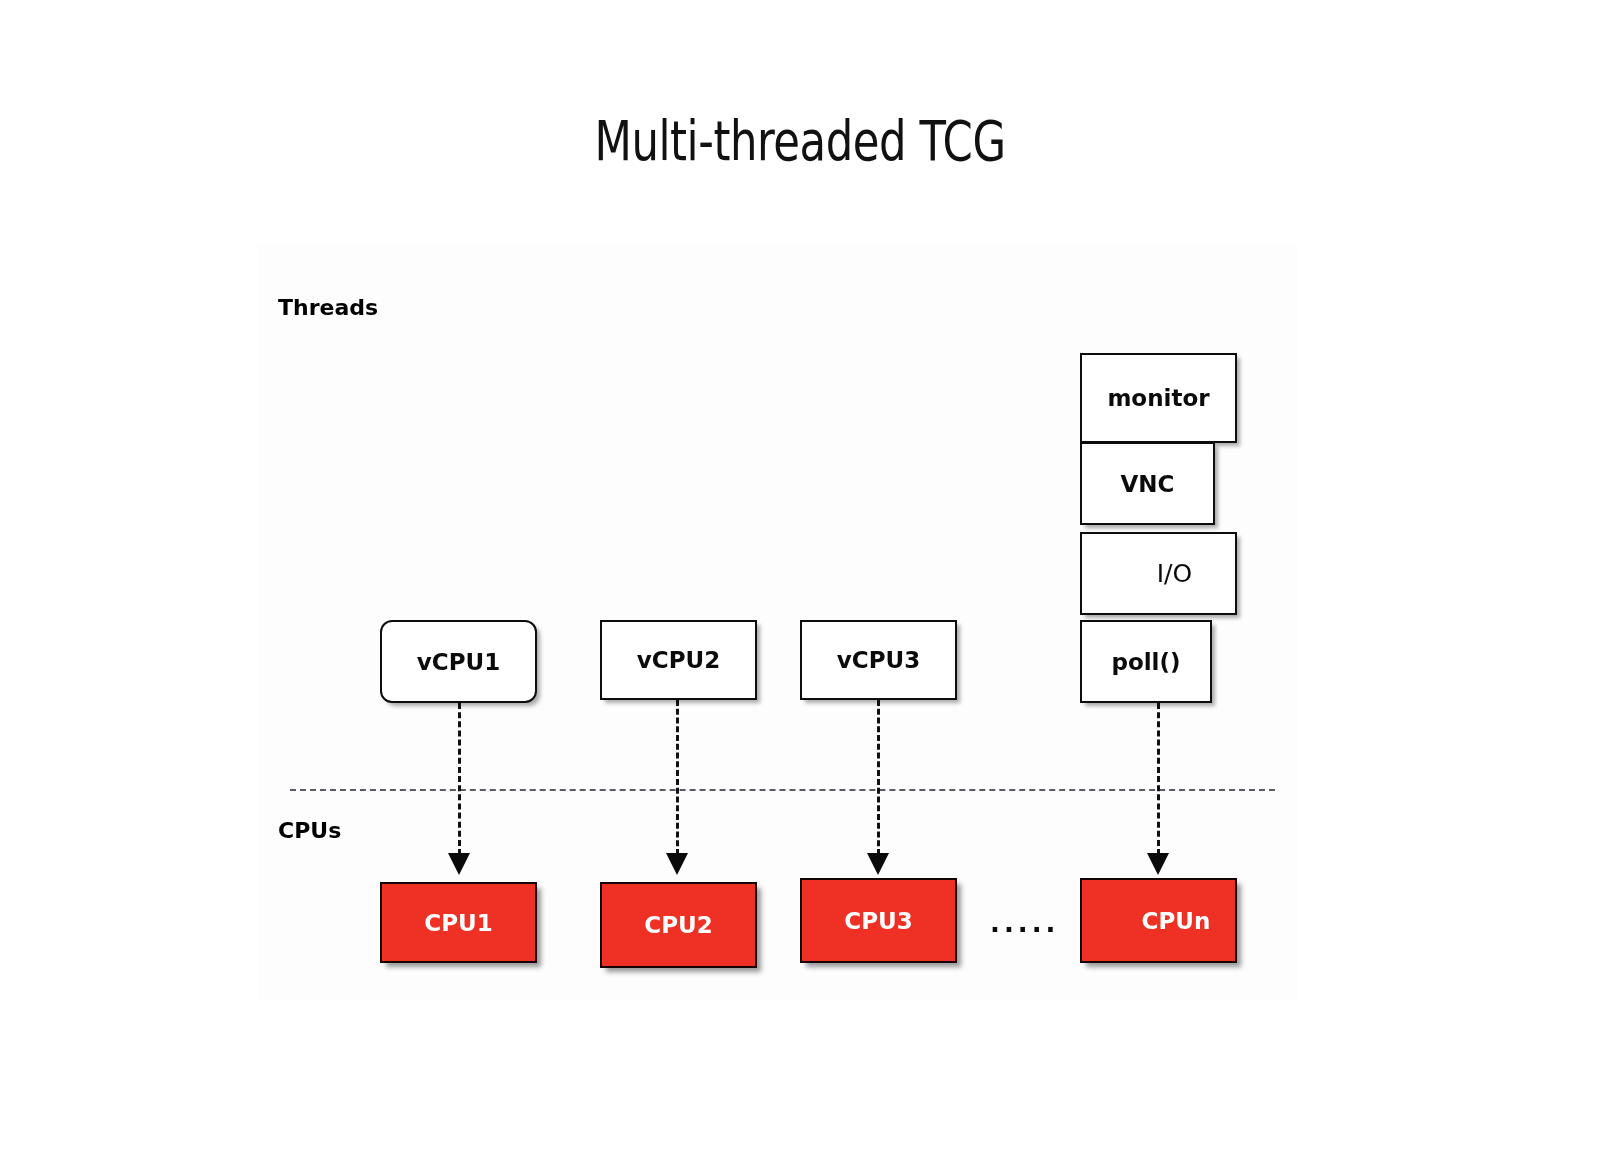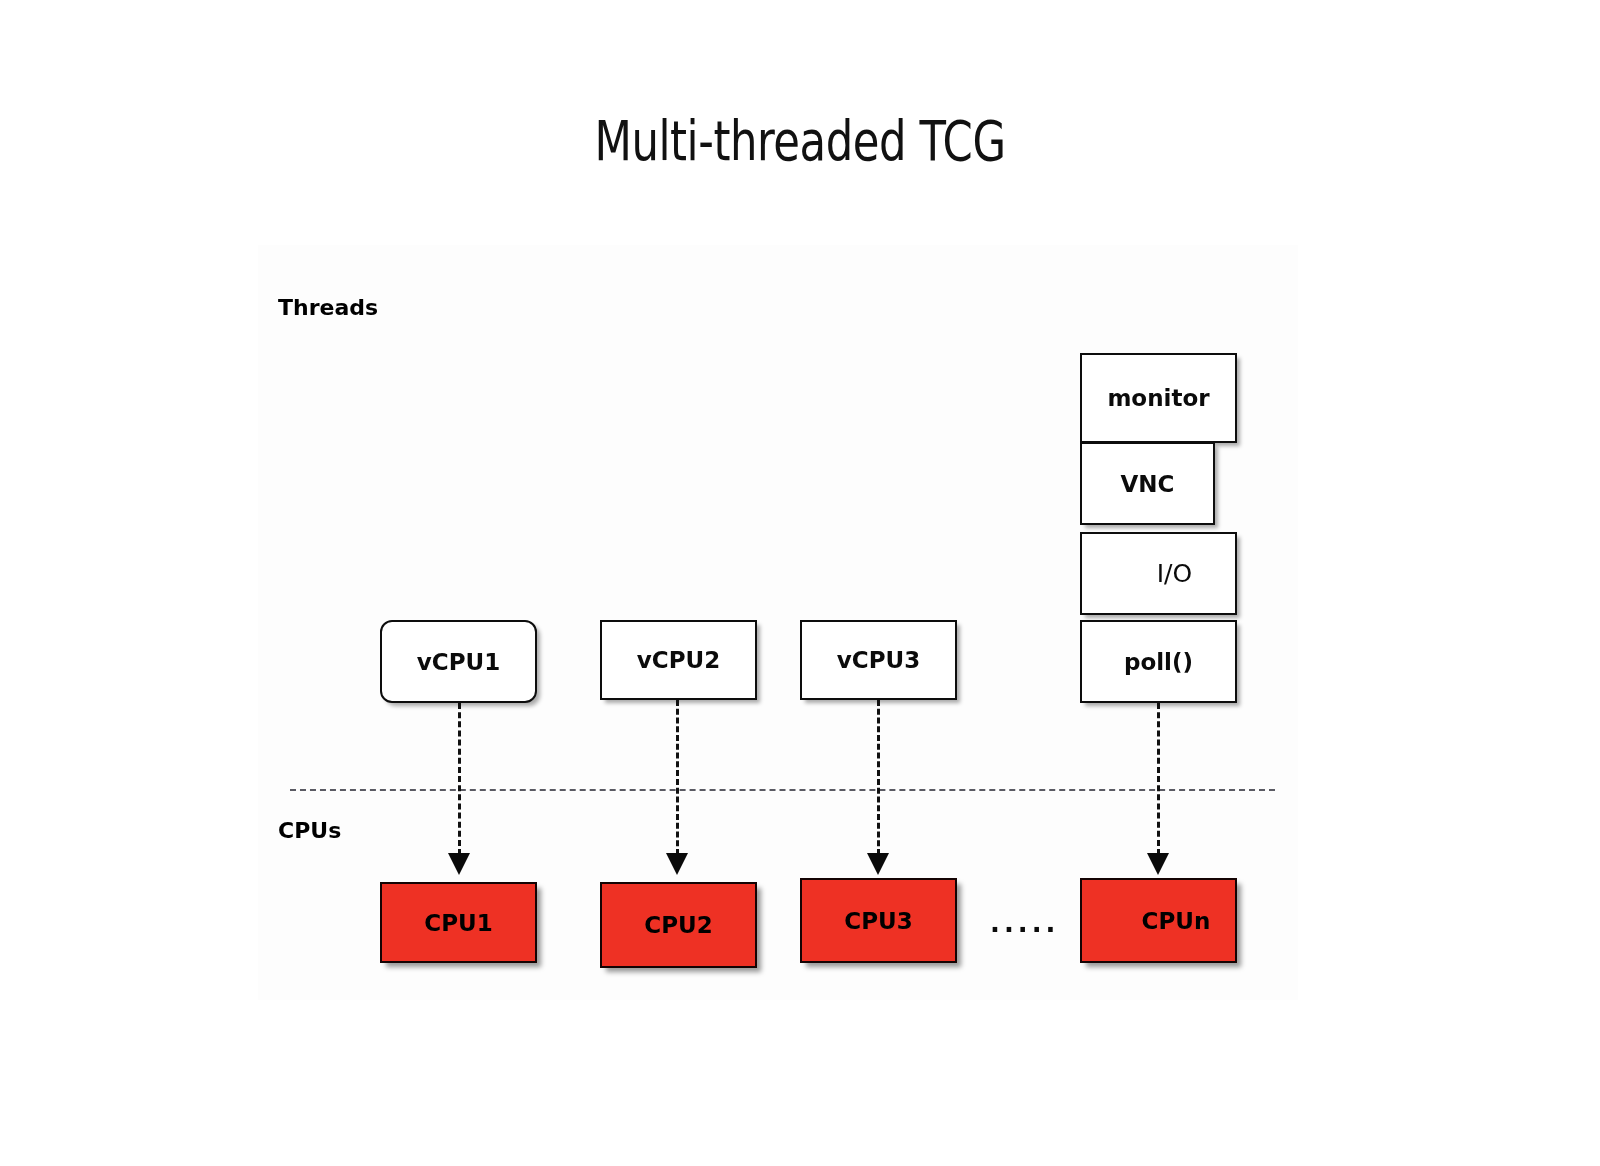--- a/index.html
+++ b/index.html
@@ -75,21 +75,21 @@
     font-weight: bold;
     font-size: 23px;
     color: #0b0b0b;
     box-shadow: 4px 4px 4px -1px rgba(0,0,0,0.33);
     white-space: nowrap;
   }
 
   .node-box.cpu-box {
     background: #ee3124;
     border-color: #140303;
-    color: #000000;
+    color: #ffffff;
     box-shadow: 5px 5px 5px -1px rgba(0,0,0,0.40);
   }
 
   .node-box.light-weight {
     font-weight: normal;
     font-size: 25px;
   }
 
   
   #divider-line {
@@ -140,21 +140,21 @@
   <div class="section-label" id="label-threads">Threads</div>
 
   <div class="section-label" id="label-cpus">CPUs</div>
 
   <div class="node-box" style="left:1080px; top:353px; width:157px; height:90px;">monitor</div>
 
   <div class="node-box" style="left:1080px; top:420px; width:135px; height:83px;margin-top:22px;">VNC</div>
 
   <div class="node-box light-weight" style="left:1080px; top:532px; width:157px; height:83px;padding-left:32px;">I/O</div>
 
-  <div class="node-box" style="left:1080px; top:620px; width:157px; height:83px;">poll()</div>
+  <div class="node-box" style="left:1080px; top:620px; width:132px; height:83px;">poll()</div>
 
   <div class="node-box" style="left:380px; top:620px; width:157px; height:83px;border-radius:12px;">vCPU1</div>
 
   <div class="node-box" style="left:600px; top:620px; width:157px; height:80px;">vCPU2</div>
 
   <div class="node-box" style="left:800px; top:620px; width:157px; height:80px;">vCPU3</div>
 
   <div id="divider-line"></div>
 
   <div class="connector" style="left:458px; top:703px; height:152px;"></div>

